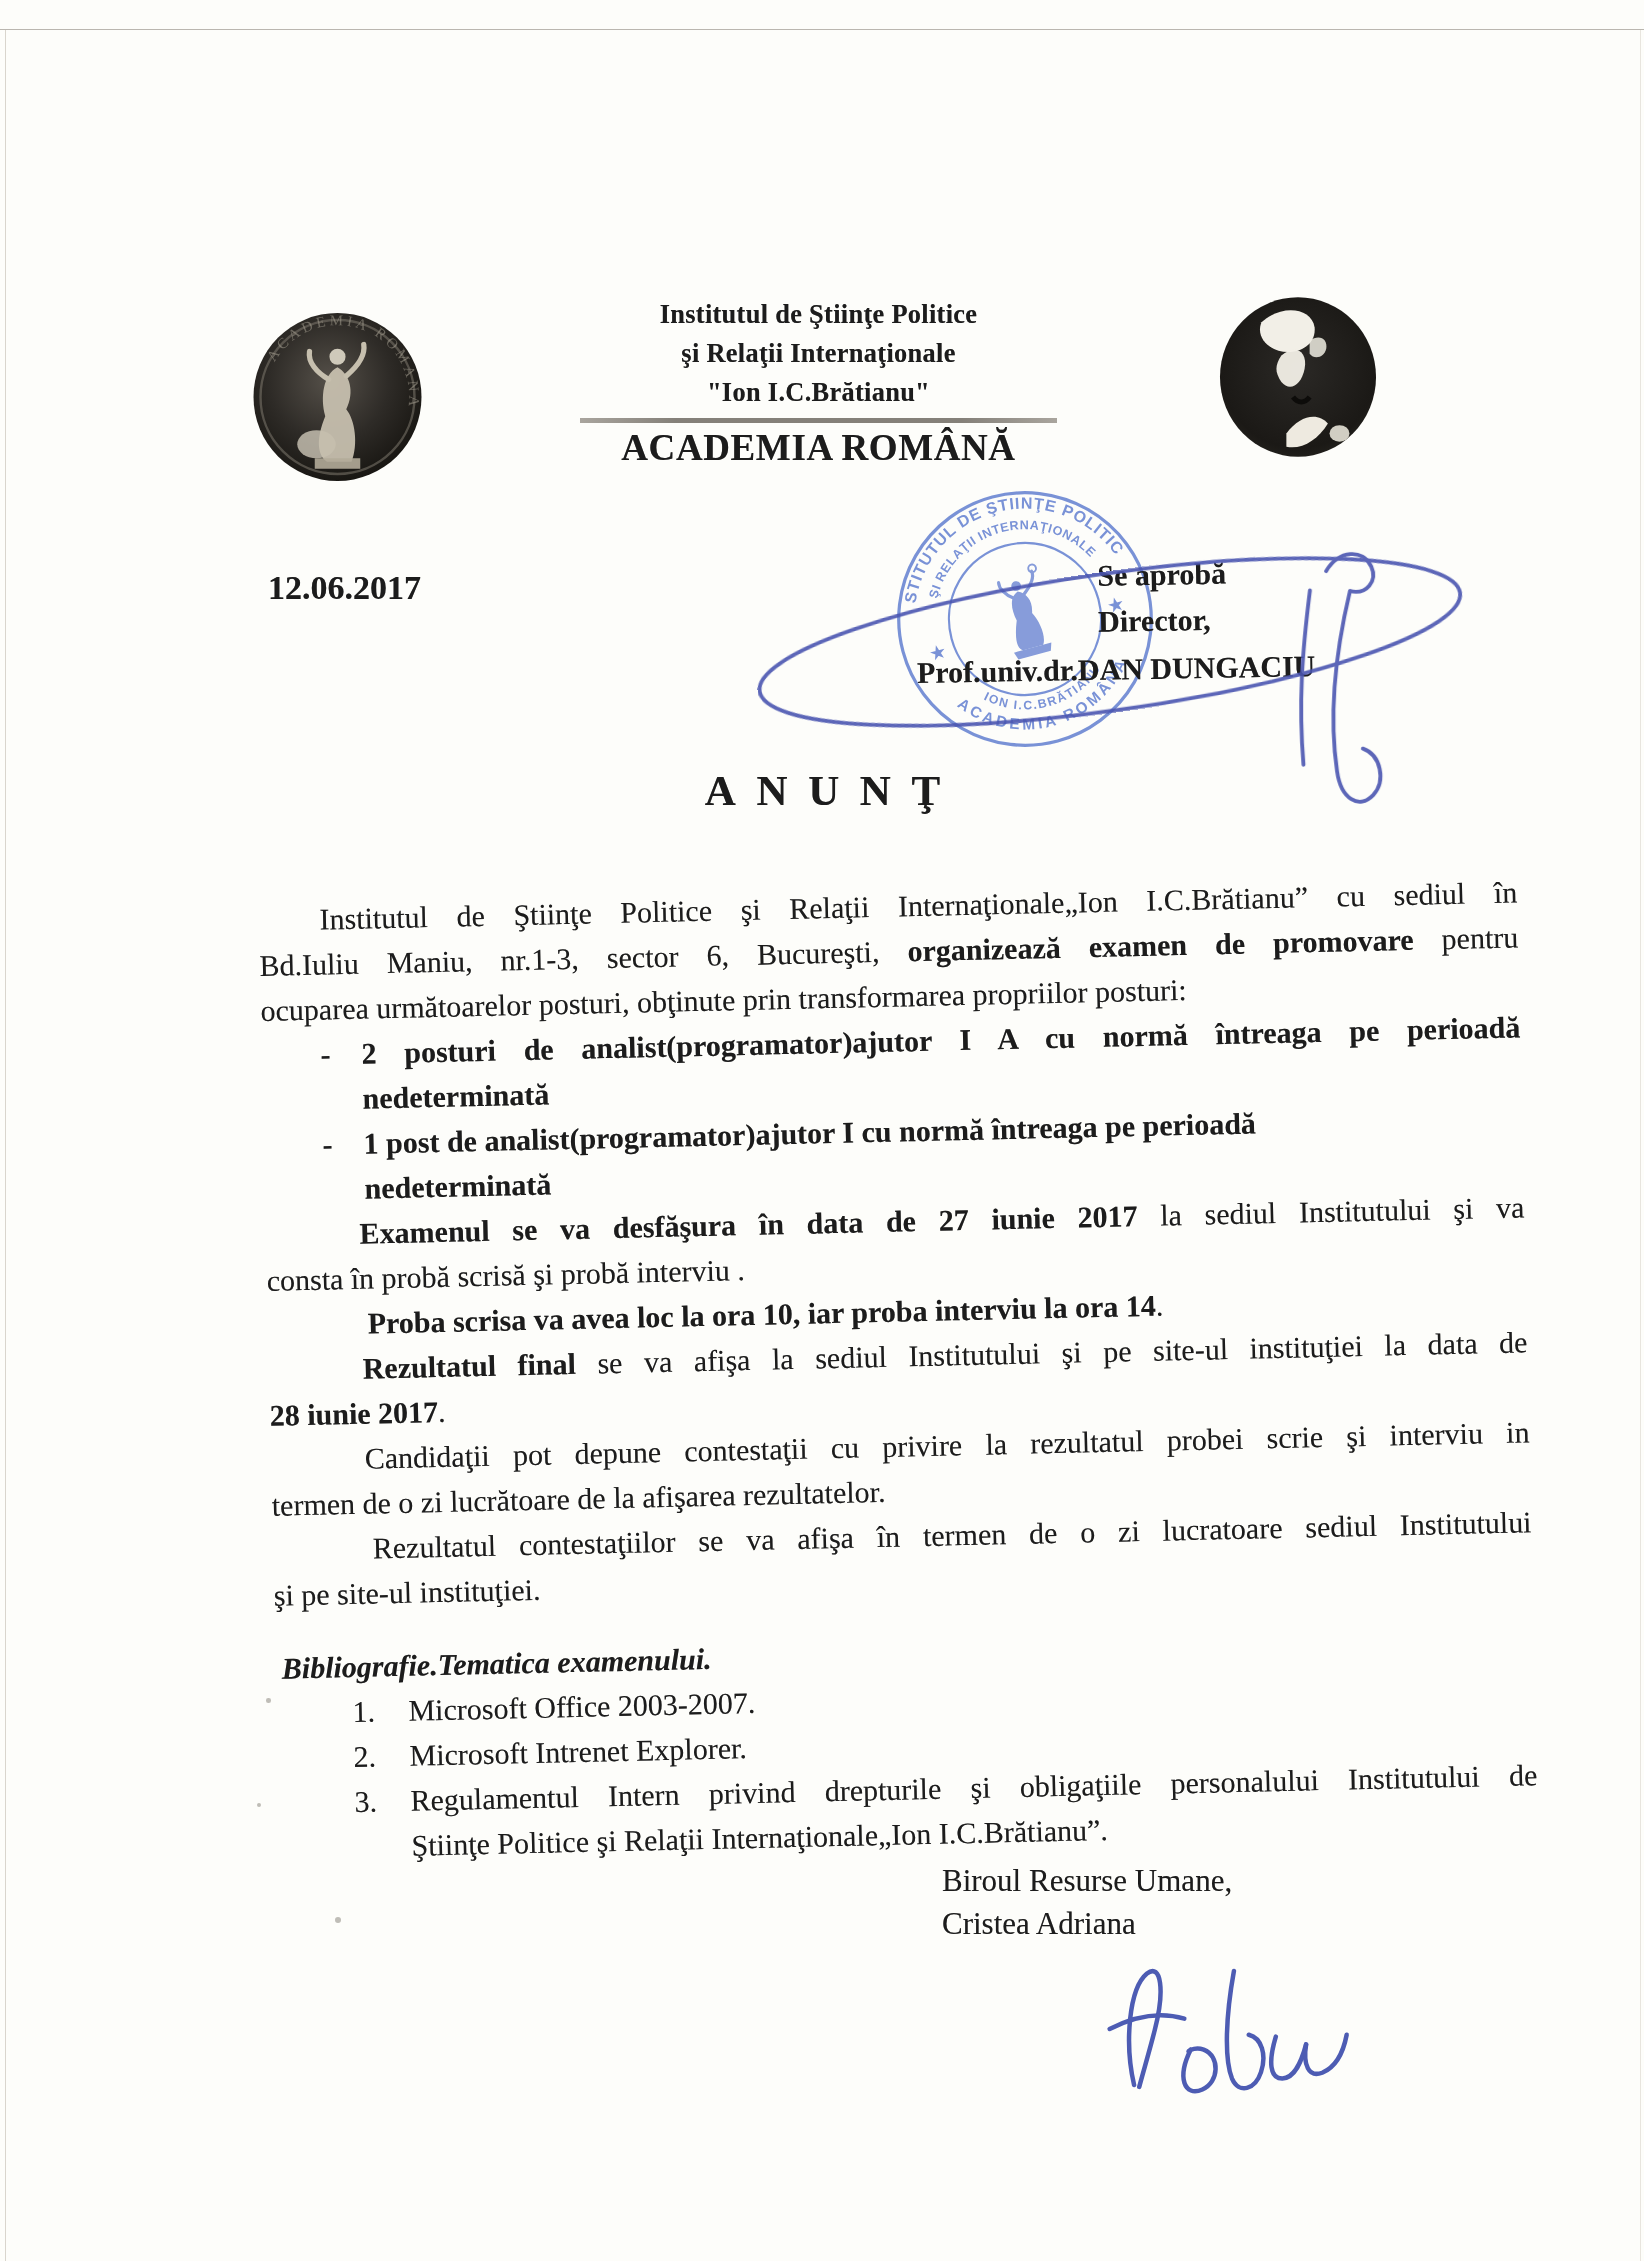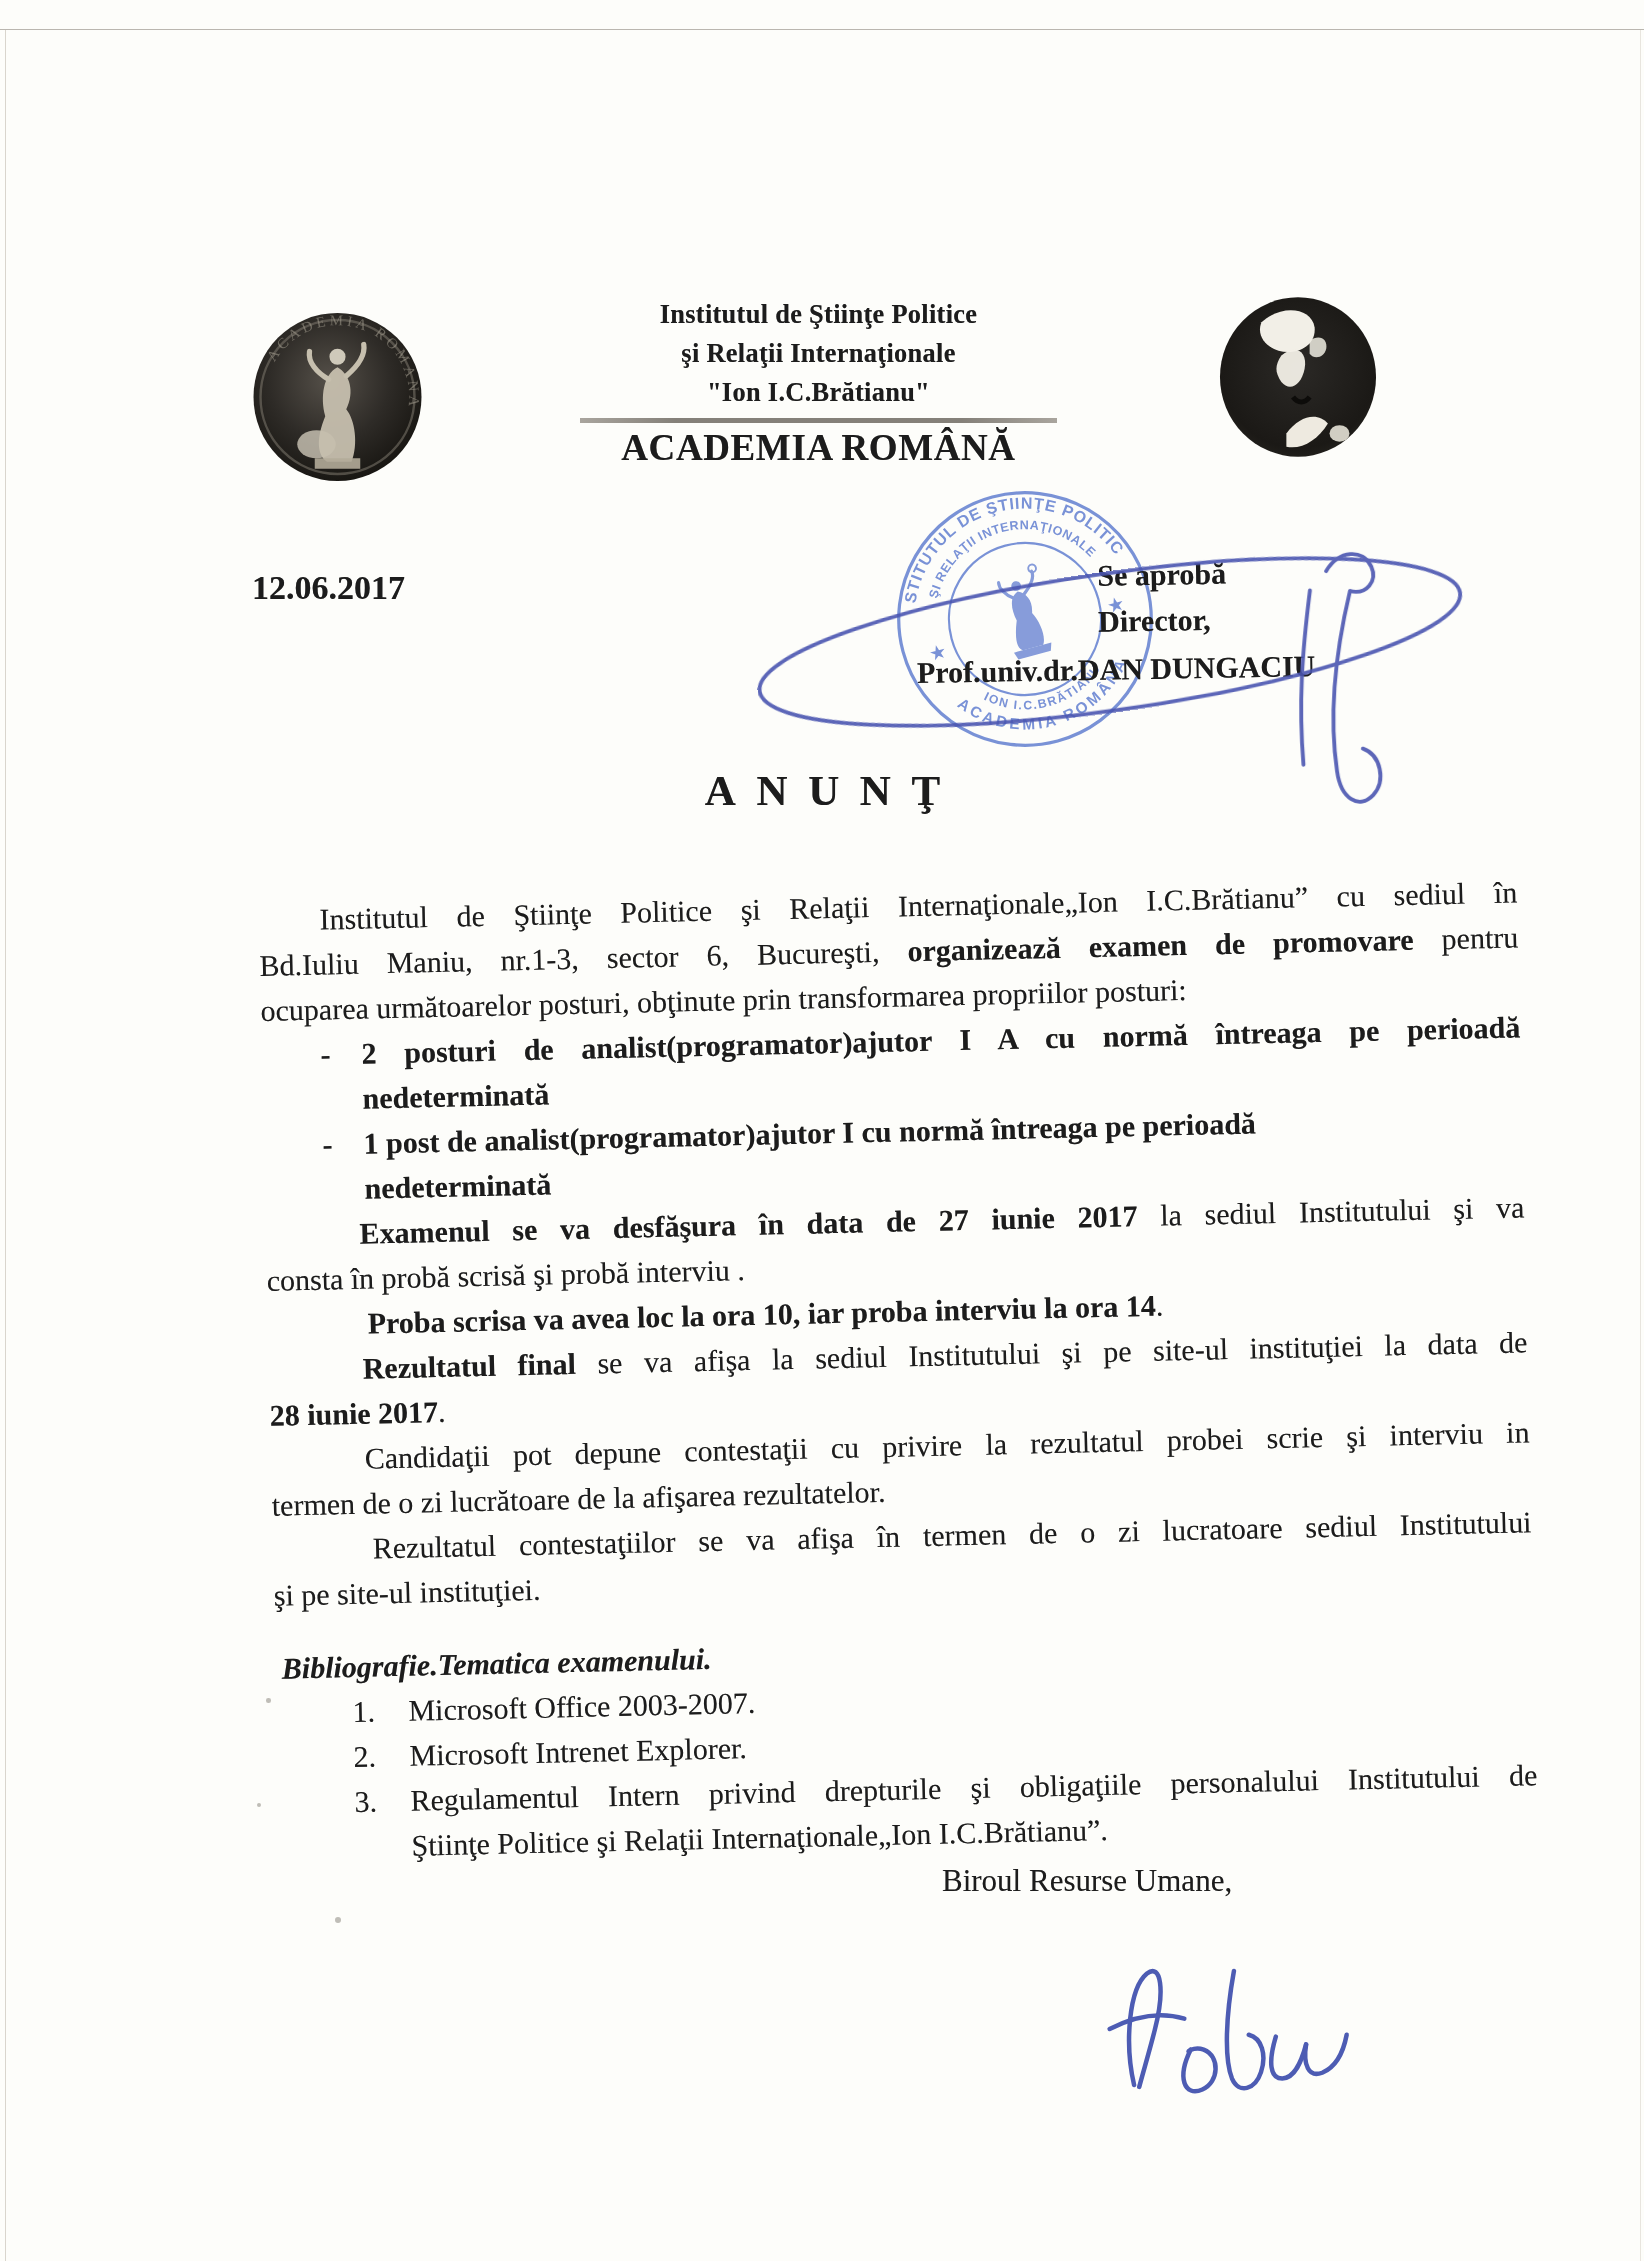--- a/index.html
+++ b/index.html
@@ -16,21 +16,21 @@
   .portrait{position:absolute;left:1215px;top:292px;width:166px;height:170px;}
   .org{position:absolute;left:580px;top:295px;width:477px;text-align:center;}
   .org-line{font-size:26.4px;font-weight:bold;line-height:39px;letter-spacing:0.3px;
             text-shadow:0 0 0.6px rgba(20,20,20,.45);}
   .org-rule{height:4.5px;background:linear-gradient(90deg,#9a958d,#6f6a62 20%,#6f6a62 80%,#9a958d);
             margin:6.4px 0 3.9px 0;opacity:.85;}
   .academy{font-size:37px;font-weight:bold;letter-spacing:0.6px;line-height:41px;
            text-shadow:0 0 0.6px rgba(20,20,20,.5);}
 
   
-  .date{position:absolute;left:252px;top:569px;font-size:34px;font-weight:bold;
+  .date{position:absolute;left:268px;top:569px;font-size:34px;font-weight:bold;
         text-shadow:0 0 0.6px rgba(20,20,20,.5);}
   .stamp{position:absolute;left:891px;top:485px;width:268px;height:268px;z-index:1;opacity:.92;}
   .approval{position:absolute;left:0;top:0;width:1645px;height:838px;transform:rotate(-1deg);
             transform-origin:1032px 613px;z-index:2;}
   .appr-line{position:absolute;font-weight:bold;font-size:30px;text-shadow:0 0 0.6px rgba(20,20,20,.45);}
   .appr-1{left:1098px;top:560px;}
   .appr-2{left:1098px;top:606px;}
   .appr-3{left:916px;top:654px;}
   .bigsig{position:absolute;left:742px;top:542px;width:768px;height:284px;z-index:3;}
 
@@ -201,20 +201,21 @@
 
     <div class="ln li"><span class="num">1.</span><span>Microsoft Office 2003-2007.</span></div>
     <div class="ln li"><span class="num">2.</span><span>Microsoft Intrenet Explorer.</span></div>
     <div class="ln just li"><span class="num">3.</span><span>Regulamentul Intern privind drepturile şi obligaţiile personalului Institutului de</span></div>
     <div class="ln li"><span>Ştiinţe Politice şi Relaţii Internaţionale„Ion I.C.Brătianu”.</span></div>
 
   </div>
 
   <div class="footer">
     <div class="foot-line">Biroul Resurse Umane,</div>
+    <div class="foot-line">Cristea Adriana</div>
   </div>
 
   <svg class="footsig" viewBox="0 0 430 270">
     <g fill="none" stroke="#3f4fae" stroke-width="7" stroke-linecap="round" opacity=".92">
       <path d="M70,225 C55,160 62,75 90,52 C112,35 118,78 102,140 C94,172 84,205 78,228"></path>
       <path d="M32,138 C75,116 115,112 148,122"></path>
       <path d="M158,170 C136,214 148,244 176,232 C202,221 204,180 178,170 C160,164 148,178 158,170"></path>
       <path d="M225,48 C212,120 210,185 222,215 C233,240 258,232 267,205 C276,178 268,152 248,147"></path>
       <path d="M290,150 C278,190 281,215 300,215 C320,214 330,188 337,162"></path>
       <path d="M337,162 C332,194 341,214 362,206 C386,196 396,168 400,147"></path>

